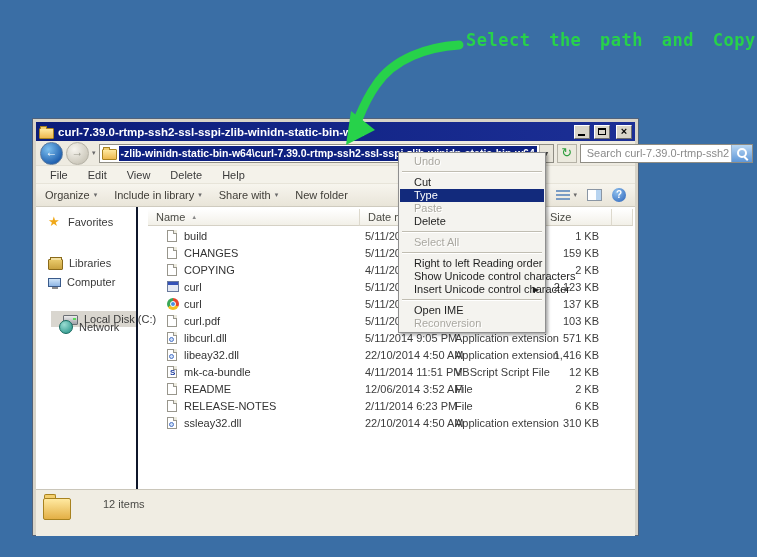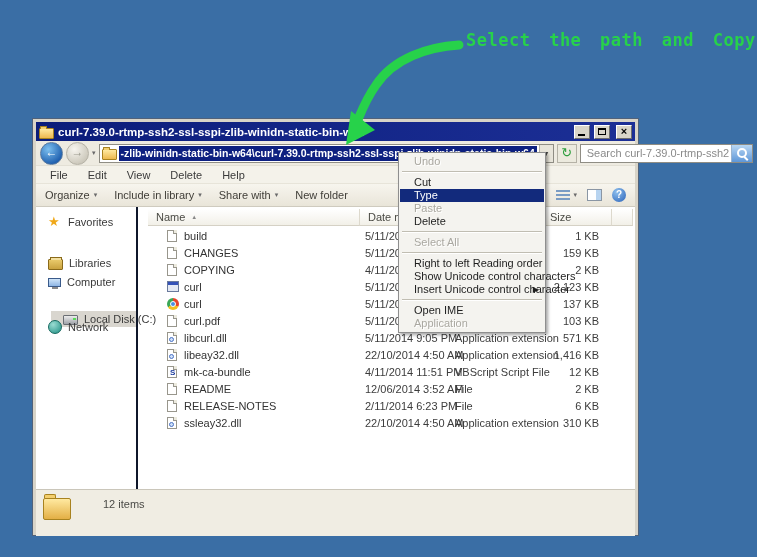--- a/index.html
+++ b/index.html
@@ -197,21 +197,21 @@
             <span>Libraries</span>
           </div>
           <div class="sb-item" style="top: 67px; left: 0px;">
             <span class="sb-ic icon-computer"></span>
             <span>Computer</span>
           </div>
           <div class="sb-item selected" style="top: 84px; left: 15px; margin-top: 20px;">
             <span class="sb-ic icon-disk"></span>
             <span>Local Disk (C:)</span>
           </div>
-          <div class="sb-item" style="top: 112px; left: 0px;">
+          <div class="sb-item" style="top: 112px; left: 11px;">
             <span class="sb-ic icon-network"></span>
             <span>Network</span>
           </div>
         </div>
       <div class="list">
         <div class="lhdr">
           <span class="hcell h-name">
             <span>Name</span>
             <span class="sort">▲</span>
           </span>
@@ -330,21 +330,21 @@
       <div class="cm-item disabled">Paste</div>
       <div class="cm-item">Delete</div>
       <div class="cm-sep"></div>
       <div class="cm-item disabled">Select All</div>
       <div class="cm-sep"></div>
       <div class="cm-item">Right to left Reading order</div>
       <div class="cm-item">Show Unicode control characters</div>
       <div class="cm-item">Insert Unicode control character<span class="cm-arrow">▶</span></div>
       <div class="cm-sep"></div>
       <div class="cm-item">Open IME</div>
-      <div class="cm-item disabled">Application</div>
+      <div class="cm-item disabled">Reconversion</div>
     </div>
 
   <svg class="ann-svg" viewBox="0 0 757 557">
     <path d="M 459 45 C 428 47 394 58 376 85 C 366 99 362 110 357 122" fill="none" stroke="#27d24a" stroke-width="9" stroke-linecap="round"></path>
     <polygon points="346,145 351,111 375,130" fill="#27d24a"></polygon>
   </svg>
 
 </div>
 
 </body></html>

